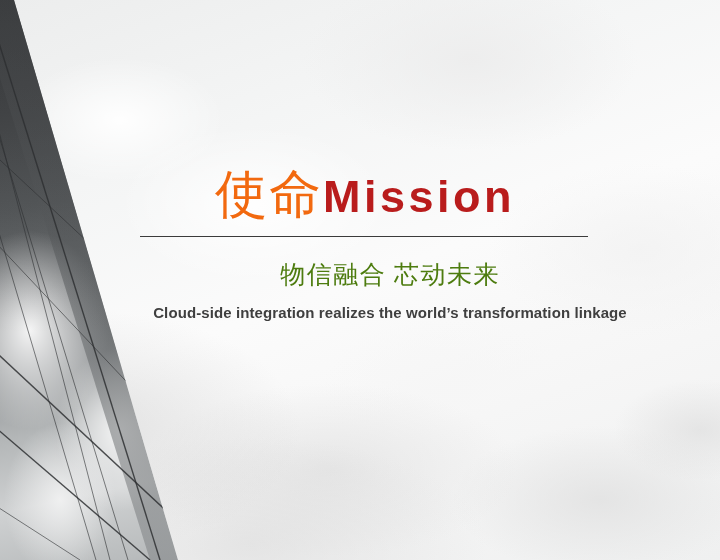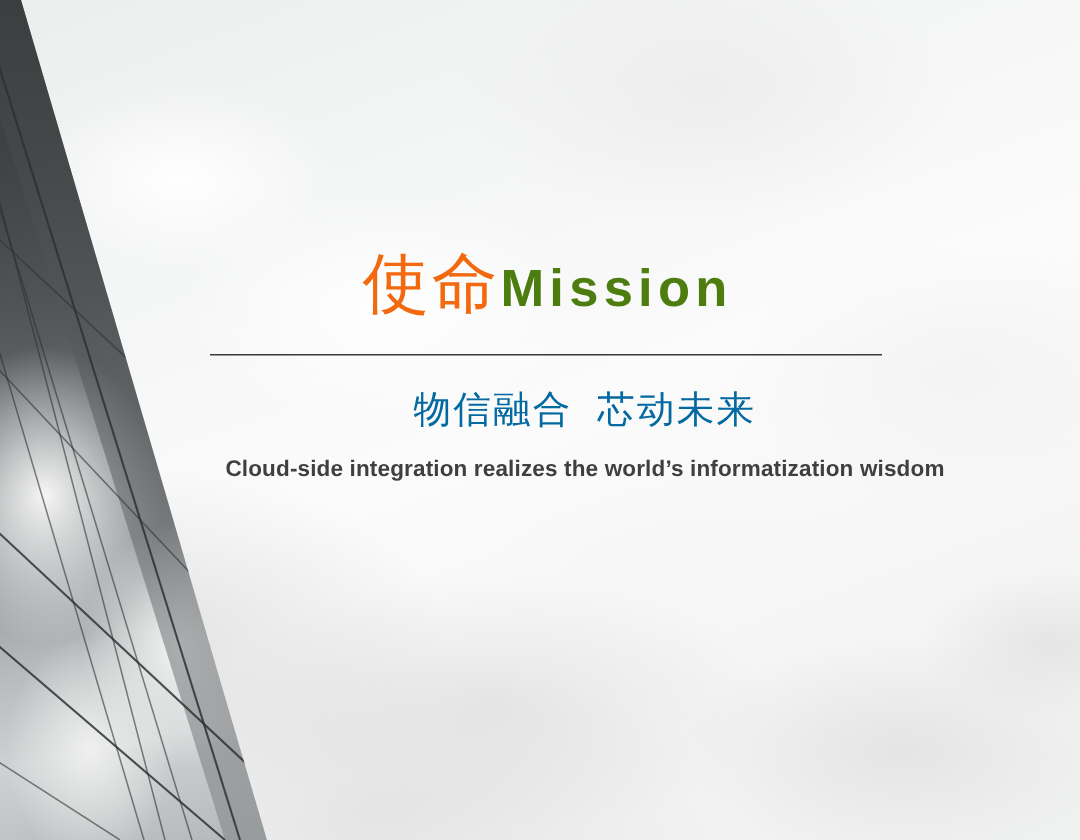--- a/index.html
+++ b/index.html
@@ -111,29 +111,29 @@
     position: absolute;
     left: 140px;
     top: 168px;
     width: 450px;
     display: flex;
     align-items: baseline;
     justify-content: center;
   }
   .title-cn {
     color: #f2690f;
-    font-size: 44px;
+    font-size: 52px;
     line-height: 1;
     font-weight: 400;
     letter-spacing: 2px;
     font-family: "DejaVu Sans", "Liberation Sans", sans-serif;
   }
   .title-en {
-    color: #4d7c0f;
-    font-size: 35px;
+    color: #b91c1c;
+    font-size: 45px;
     line-height: 1;
     font-weight: bold;
     letter-spacing: 3.5px;
     font-family: "Liberation Sans", sans-serif;
   }
 
   .divider {
     position: absolute;
     left: 140px;
     top: 236px;
@@ -141,25 +141,25 @@
     height: 0;
     border-top: 1.5px solid #3b3b3b;
   }
 
   .subtitle-cn {
     position: absolute;
     left: 140px;
     top: 258px;
     width: 500px;
     text-align: center;
-    color: #0369a1;
+    color: #4d7c0f;
     font-size: 25px;
     line-height: 34px;
     letter-spacing: 1.5px;
-    font-family: Liberation Mono, monospace;
+    font-family: Liberation Serif, serif;
   }
 
   .desc {
     position: absolute;
     left: 90px;
     top: 300px;
     width: 600px;
     text-align: center;
   }
   .desc-line {
@@ -204,17 +204,17 @@
     <div class="title-row">
       <span class="title-cn">使命</span>
       <span class="title-en">Mission</span>
     </div>
 
     <div class="divider"></div>
 
     <div class="subtitle-cn">物信融合 芯动未来</div>
 
     <div class="desc">
-      <div class="desc-line">Cloud-side integration realizes the world’s informatization wisdom</div>
+      <div class="desc-line">Cloud-side integration realizes the world’s transformation linkage</div>
     </div>
 
   </div>
 </div>
 
 </body></html>

